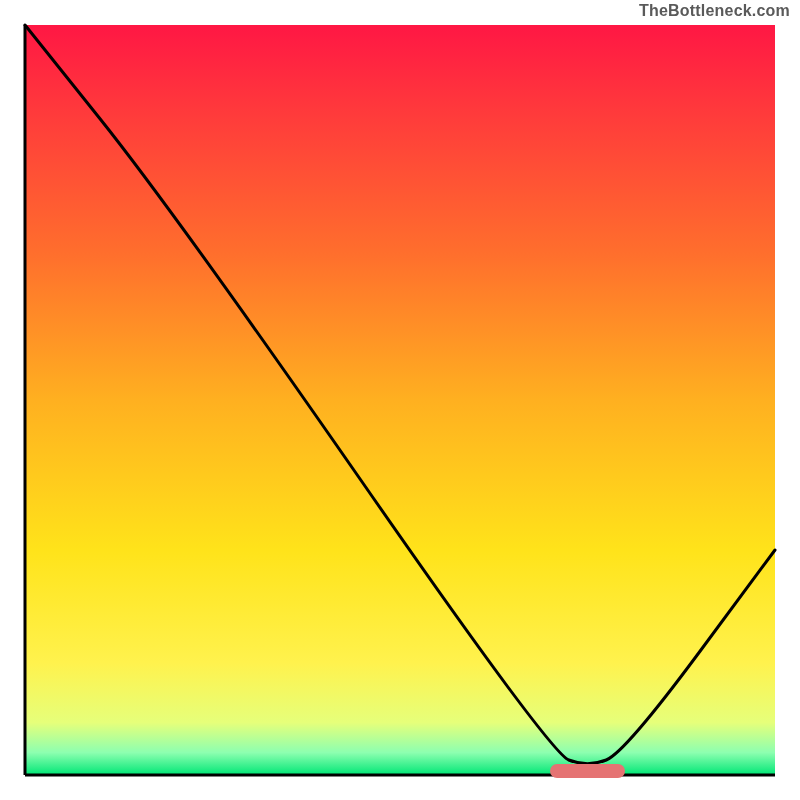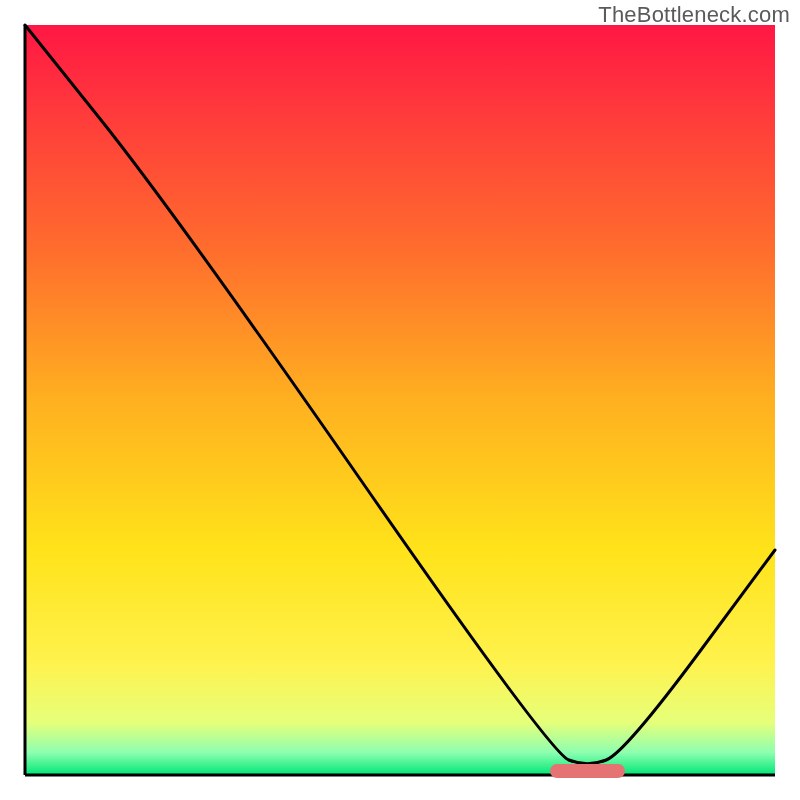--- a/index.html
+++ b/index.html
@@ -12,22 +12,22 @@
   }
   .wrap {
     position: relative;
     width: 800px;
     height: 800px;
   }
   .watermark {
     position: absolute;
     top: 2px;
     right: 10px;
-    font-size: 22px;
-    font-weight: 400;
+    font-size: 16px;
+    font-weight: 700;
     color: #5a5a5a;
     letter-spacing: 0.2px;
   }
   svg {
     display: block;
   }
 </style>
 </head>
 <body>
 

